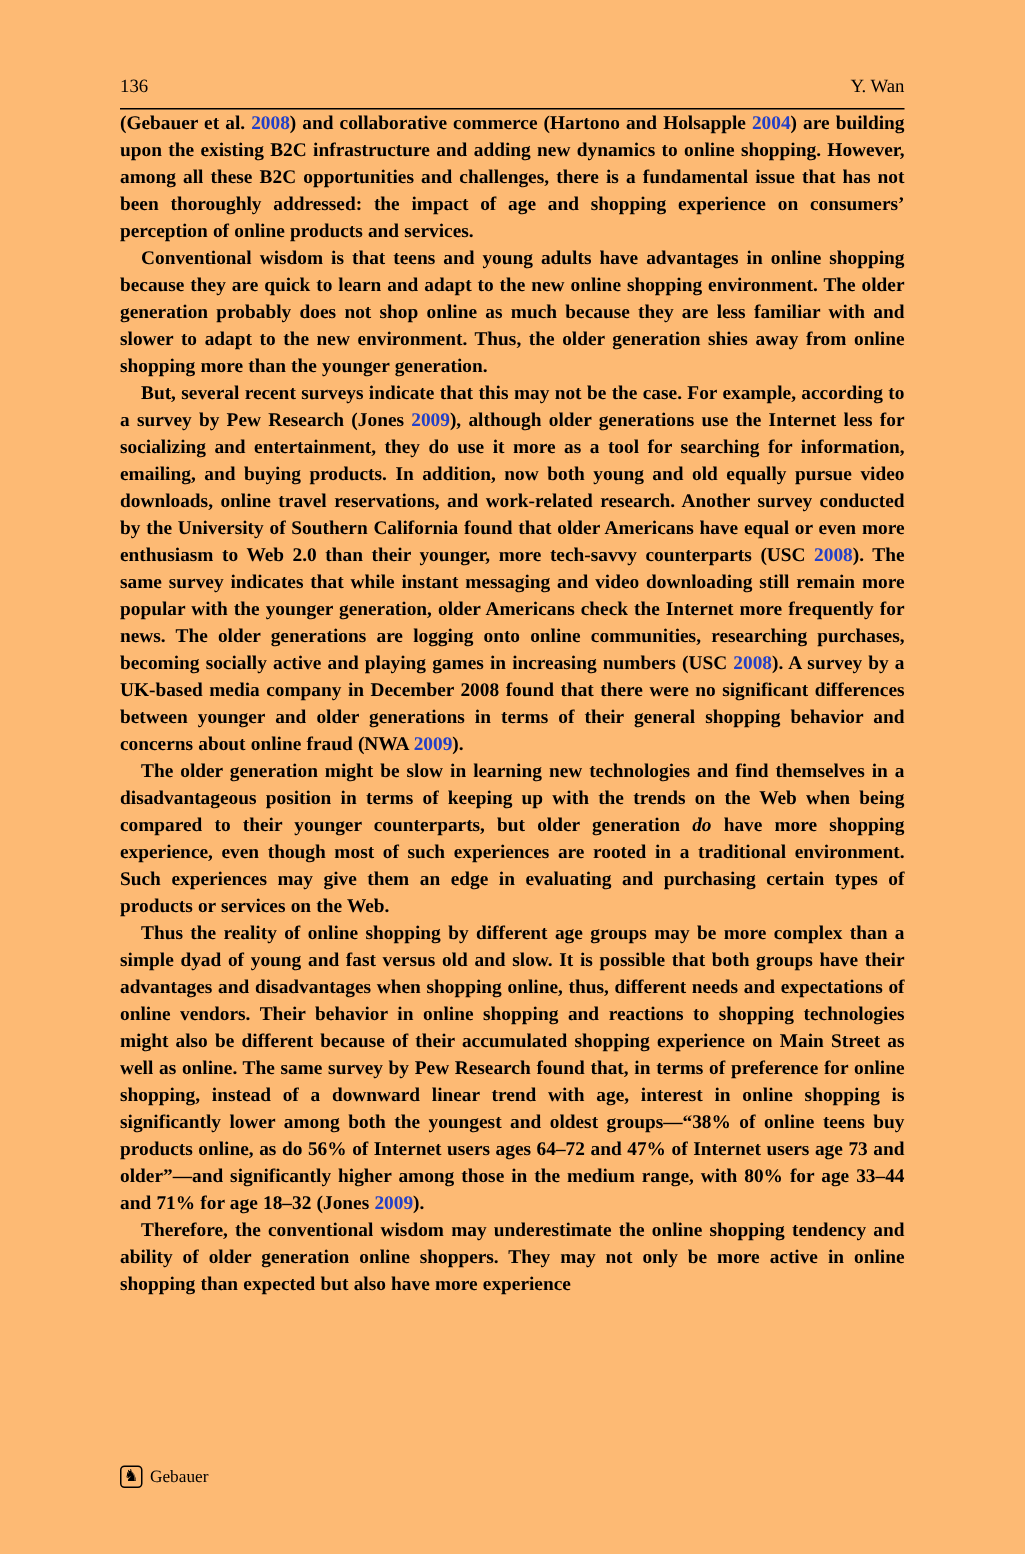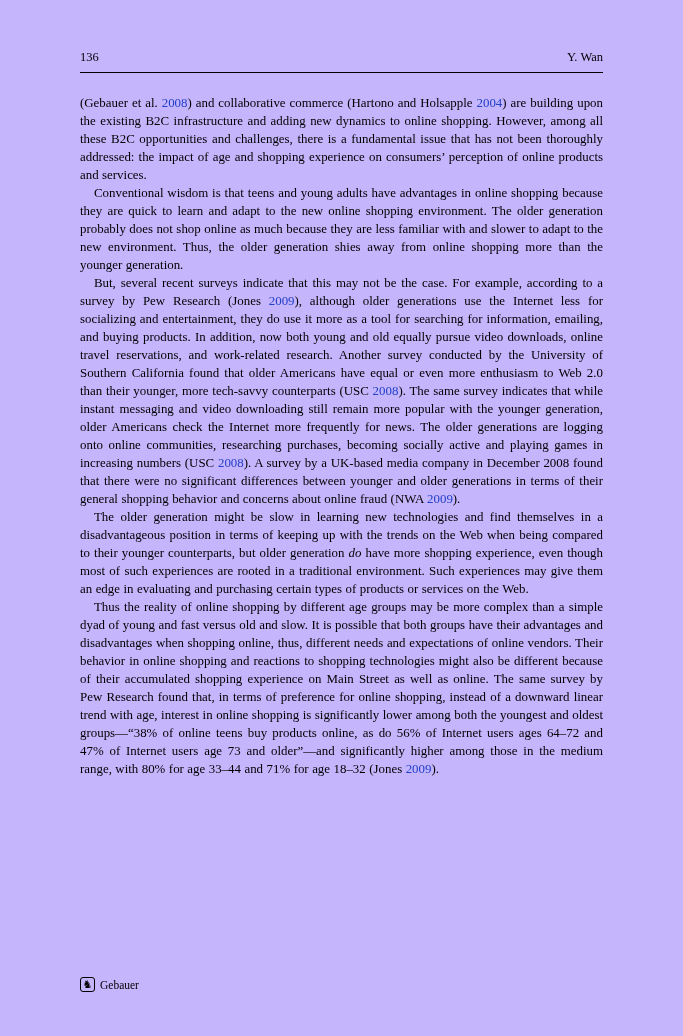--- a/index.html
+++ b/index.html
@@ -8,33 +8,33 @@
     width: 683px;
     height: 1036px;
     position: relative;
     font-family: "Liberation Serif", serif;
     color: #000000;
     overflow: hidden;
   }
   .page {
     position: absolute;
     inset: 0;
-    background: #c4b5fd;
+    background: #fdba74;
     padding: 50px 80px 0 80px;
   }
   .running-head {
     display: flex;
     justify-content: space-between;
     align-items: baseline;
     font-size: 12.5px;
     padding-bottom: 7px;
     border-bottom: 1px solid #000000;
   }
   .page-body {
-    margin-top: 21px;
+    font-weight: bold;
   }
   p.para {
     font-size: 12.9px;
     line-height: 18px;
     text-align: justify;
     word-spacing: 0.02em;
   }
   p.para.indent { text-indent: 14px; }
   a.cite {
     color: var(--link, #2340c8);
@@ -71,19 +71,20 @@
     <span>136</span>
     <span>Y. Wan</span>
   </div>
 
   <div class="page-body">
       <p class="para"><span>(Gebauer et al. </span><a class="cite">2008</a><span>) and collaborative commerce (Hartono and Holsapple </span><a class="cite">2004</a><span>) are building upon the existing B2C infrastructure and adding new dynamics to online shopping. However, among all these B2C opportunities and challenges, there is a fundamental issue that has not been thoroughly addressed: the impact of age and shopping experience on consumers’ perception of online products and services.</span></p>
       <p class="para indent"><span>Conventional wisdom is that teens and young adults have advantages in online shopping because they are quick to learn and adapt to the new online shopping environment. The older generation probably does not shop online as much because they are less familiar with and slower to adapt to the new environment. Thus, the older generation shies away from online shopping more than the younger generation.</span></p>
       <p class="para indent"><span>But, several recent surveys indicate that this may not be the case. For example, according to a survey by Pew Research (Jones </span><a class="cite">2009</a><span>), although older generations use the Internet less for socializing and entertainment, they do use it more as a tool for searching for information, emailing, and buying products. In addition, now both young and old equally pursue video downloads, online travel reservations, and work-related research. Another survey conducted by the University of Southern California found that older Americans have equal or even more enthusiasm to Web 2.0 than their younger, more tech-savvy counterparts (USC </span><a class="cite">2008</a><span>). The same survey indicates that while instant messaging and video downloading still remain more popular with the younger generation, older Americans check the Internet more frequently for news. The older generations are logging onto online communities, researching purchases, becoming socially active and playing games in increasing numbers (USC </span><a class="cite">2008</a><span>). A survey by a UK-based media company in December 2008 found that there were no significant differences between younger and older generations in terms of their general shopping behavior and concerns about online fraud (NWA </span><a class="cite">2009</a><span>).</span></p>
       <p class="para indent"><span>The older generation might be slow in learning new technologies and find themselves in a disadvantageous position in terms of keeping up with the trends on the Web when being compared to their younger counterparts, but older generation </span><em>do</em><span> have more shopping experience, even though most of such experiences are rooted in a traditional environment. Such experiences may give them an edge in evaluating and purchasing certain types of products or services on the Web.</span></p>
       <p class="para indent"><span>Thus the reality of online shopping by different age groups may be more complex than a simple dyad of young and fast versus old and slow. It is possible that both groups have their advantages and disadvantages when shopping online, thus, different needs and expectations of online vendors. Their behavior in online shopping and reactions to shopping technologies might also be different because of their accumulated shopping experience on Main Street as well as online. The same survey by Pew Research found that, in terms of preference for online shopping, instead of a downward linear trend with age, interest in online shopping is significantly lower among both the youngest and oldest groups—“38% of online teens buy products online, as do 56% of Internet users ages 64–72 and 47% of Internet users age 73 and older”—and significantly higher among those in the medium range, with 80% for age 33–44 and 71% for age 18–32 (Jones </span><a class="cite">2009</a><span>).</span></p>
+      <p class="para indent"><span>Therefore, the conventional wisdom may underestimate the online shopping tendency and ability of older generation online shoppers. They may not only be more active in online shopping than expected but also have more experience</span></p>
     </div>
 
   <div class="footer">
     <span class="sp-logo">♞</span>
     <span>Gebauer</span>
   </div>
 </div>
 
 </body></html>

